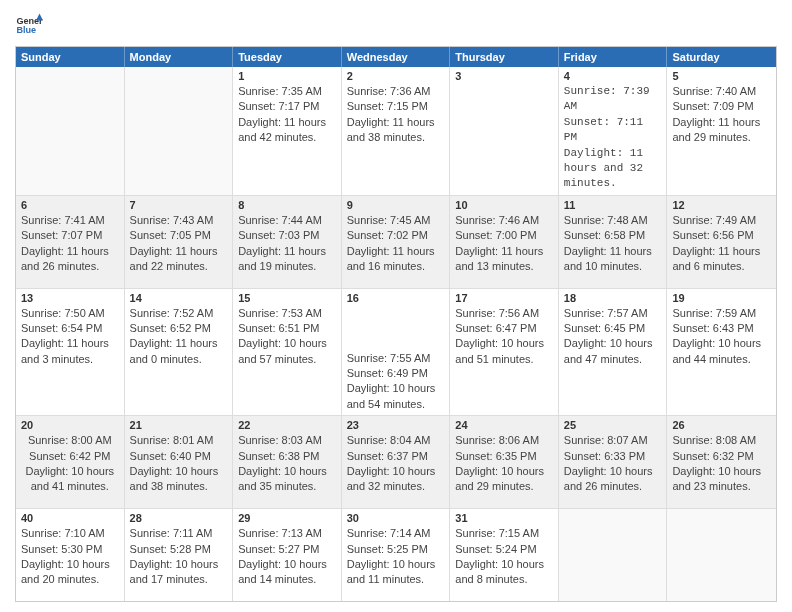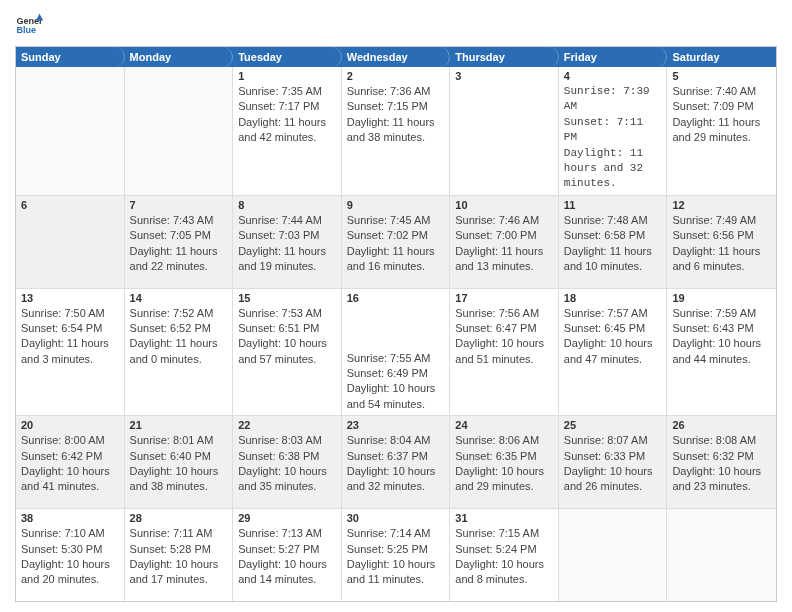--- a/index.html
+++ b/index.html
@@ -55,21 +55,20 @@
       grid-template-columns: repeat(7, 1fr);
       background: #2a6db5;
     }
     .cal-header-cell {
       color: #fff;
       font-size: 11px;
       font-weight: bold;
       padding: 4px 5px;
       text-align: left;
       border-right: 1px solid rgba(255,255,255,0.3);
-      border-radius: 10px;
     }
     .cal-header-cell:last-child { border-right: none; }
     .cal-body {
       flex: 1;
       display: flex;
       flex-direction: column;
     }
     .cal-row {
       display: grid;
       grid-template-columns: repeat(7, 1fr);
@@ -156,20 +155,23 @@
           <div class="cal-cell">
             <span class="day-number">5</span>
             <div class="cell-text" style="white-space: pre-line;">Sunrise: 7:40 AM
 Sunset: 7:09 PM
 Daylight: 11 hours and 29 minutes.</div>
           </div>
         </div>
         <div class="cal-row">
           <div class="cal-cell shaded">
             <span class="day-number">6</span>
+            <div class="cell-text" style="white-space: pre-line;">Sunrise: 7:41 AM
+Sunset: 7:07 PM
+Daylight: 11 hours and 26 minutes.</div>
           </div>
           <div class="cal-cell shaded">
             <span class="day-number">7</span>
             <div class="cell-text" style="white-space: pre-line;">Sunrise: 7:43 AM
 Sunset: 7:05 PM
 Daylight: 11 hours and 22 minutes.</div>
           </div>
           <div class="cal-cell shaded">
             <span class="day-number">8</span>
             <div class="cell-text" style="white-space: pre-line;">Sunrise: 7:44 AM
@@ -241,21 +243,21 @@
           <div class="cal-cell">
             <span class="day-number">19</span>
             <div class="cell-text" style="white-space: pre-line;">Sunrise: 7:59 AM
 Sunset: 6:43 PM
 Daylight: 10 hours and 44 minutes.</div>
           </div>
         </div>
         <div class="cal-row">
           <div class="cal-cell shaded">
             <span class="day-number">20</span>
-            <div class="cell-text" style="white-space: pre-line;">Sunrise: 8:00 AM
+            <div class="cell-text" style="white-space: pre-line; text-align: center;">Sunrise: 8:00 AM
 Sunset: 6:42 PM
 Daylight: 10 hours and 41 minutes.</div>
           </div>
           <div class="cal-cell shaded">
             <span class="day-number">21</span>
             <div class="cell-text" style="white-space: pre-line;">Sunrise: 8:01 AM
 Sunset: 6:40 PM
 Daylight: 10 hours and 38 minutes.</div>
           </div>
           <div class="cal-cell shaded">
@@ -284,21 +286,21 @@
           </div>
           <div class="cal-cell shaded">
             <span class="day-number">26</span>
             <div class="cell-text" style="white-space: pre-line;">Sunrise: 8:08 AM
 Sunset: 6:32 PM
 Daylight: 10 hours and 23 minutes.</div>
           </div>
         </div>
         <div class="cal-row">
           <div class="cal-cell">
-            <span class="day-number">38</span>
+            <span class="day-number">40</span>
             <div class="cell-text" style="white-space: pre-line;">Sunrise: 7:10 AM
 Sunset: 5:30 PM
 Daylight: 10 hours and 20 minutes.</div>
           </div>
           <div class="cal-cell">
             <span class="day-number">28</span>
             <div class="cell-text" style="white-space: pre-line;">Sunrise: 7:11 AM
 Sunset: 5:28 PM
 Daylight: 10 hours and 17 minutes.</div>
           </div>

